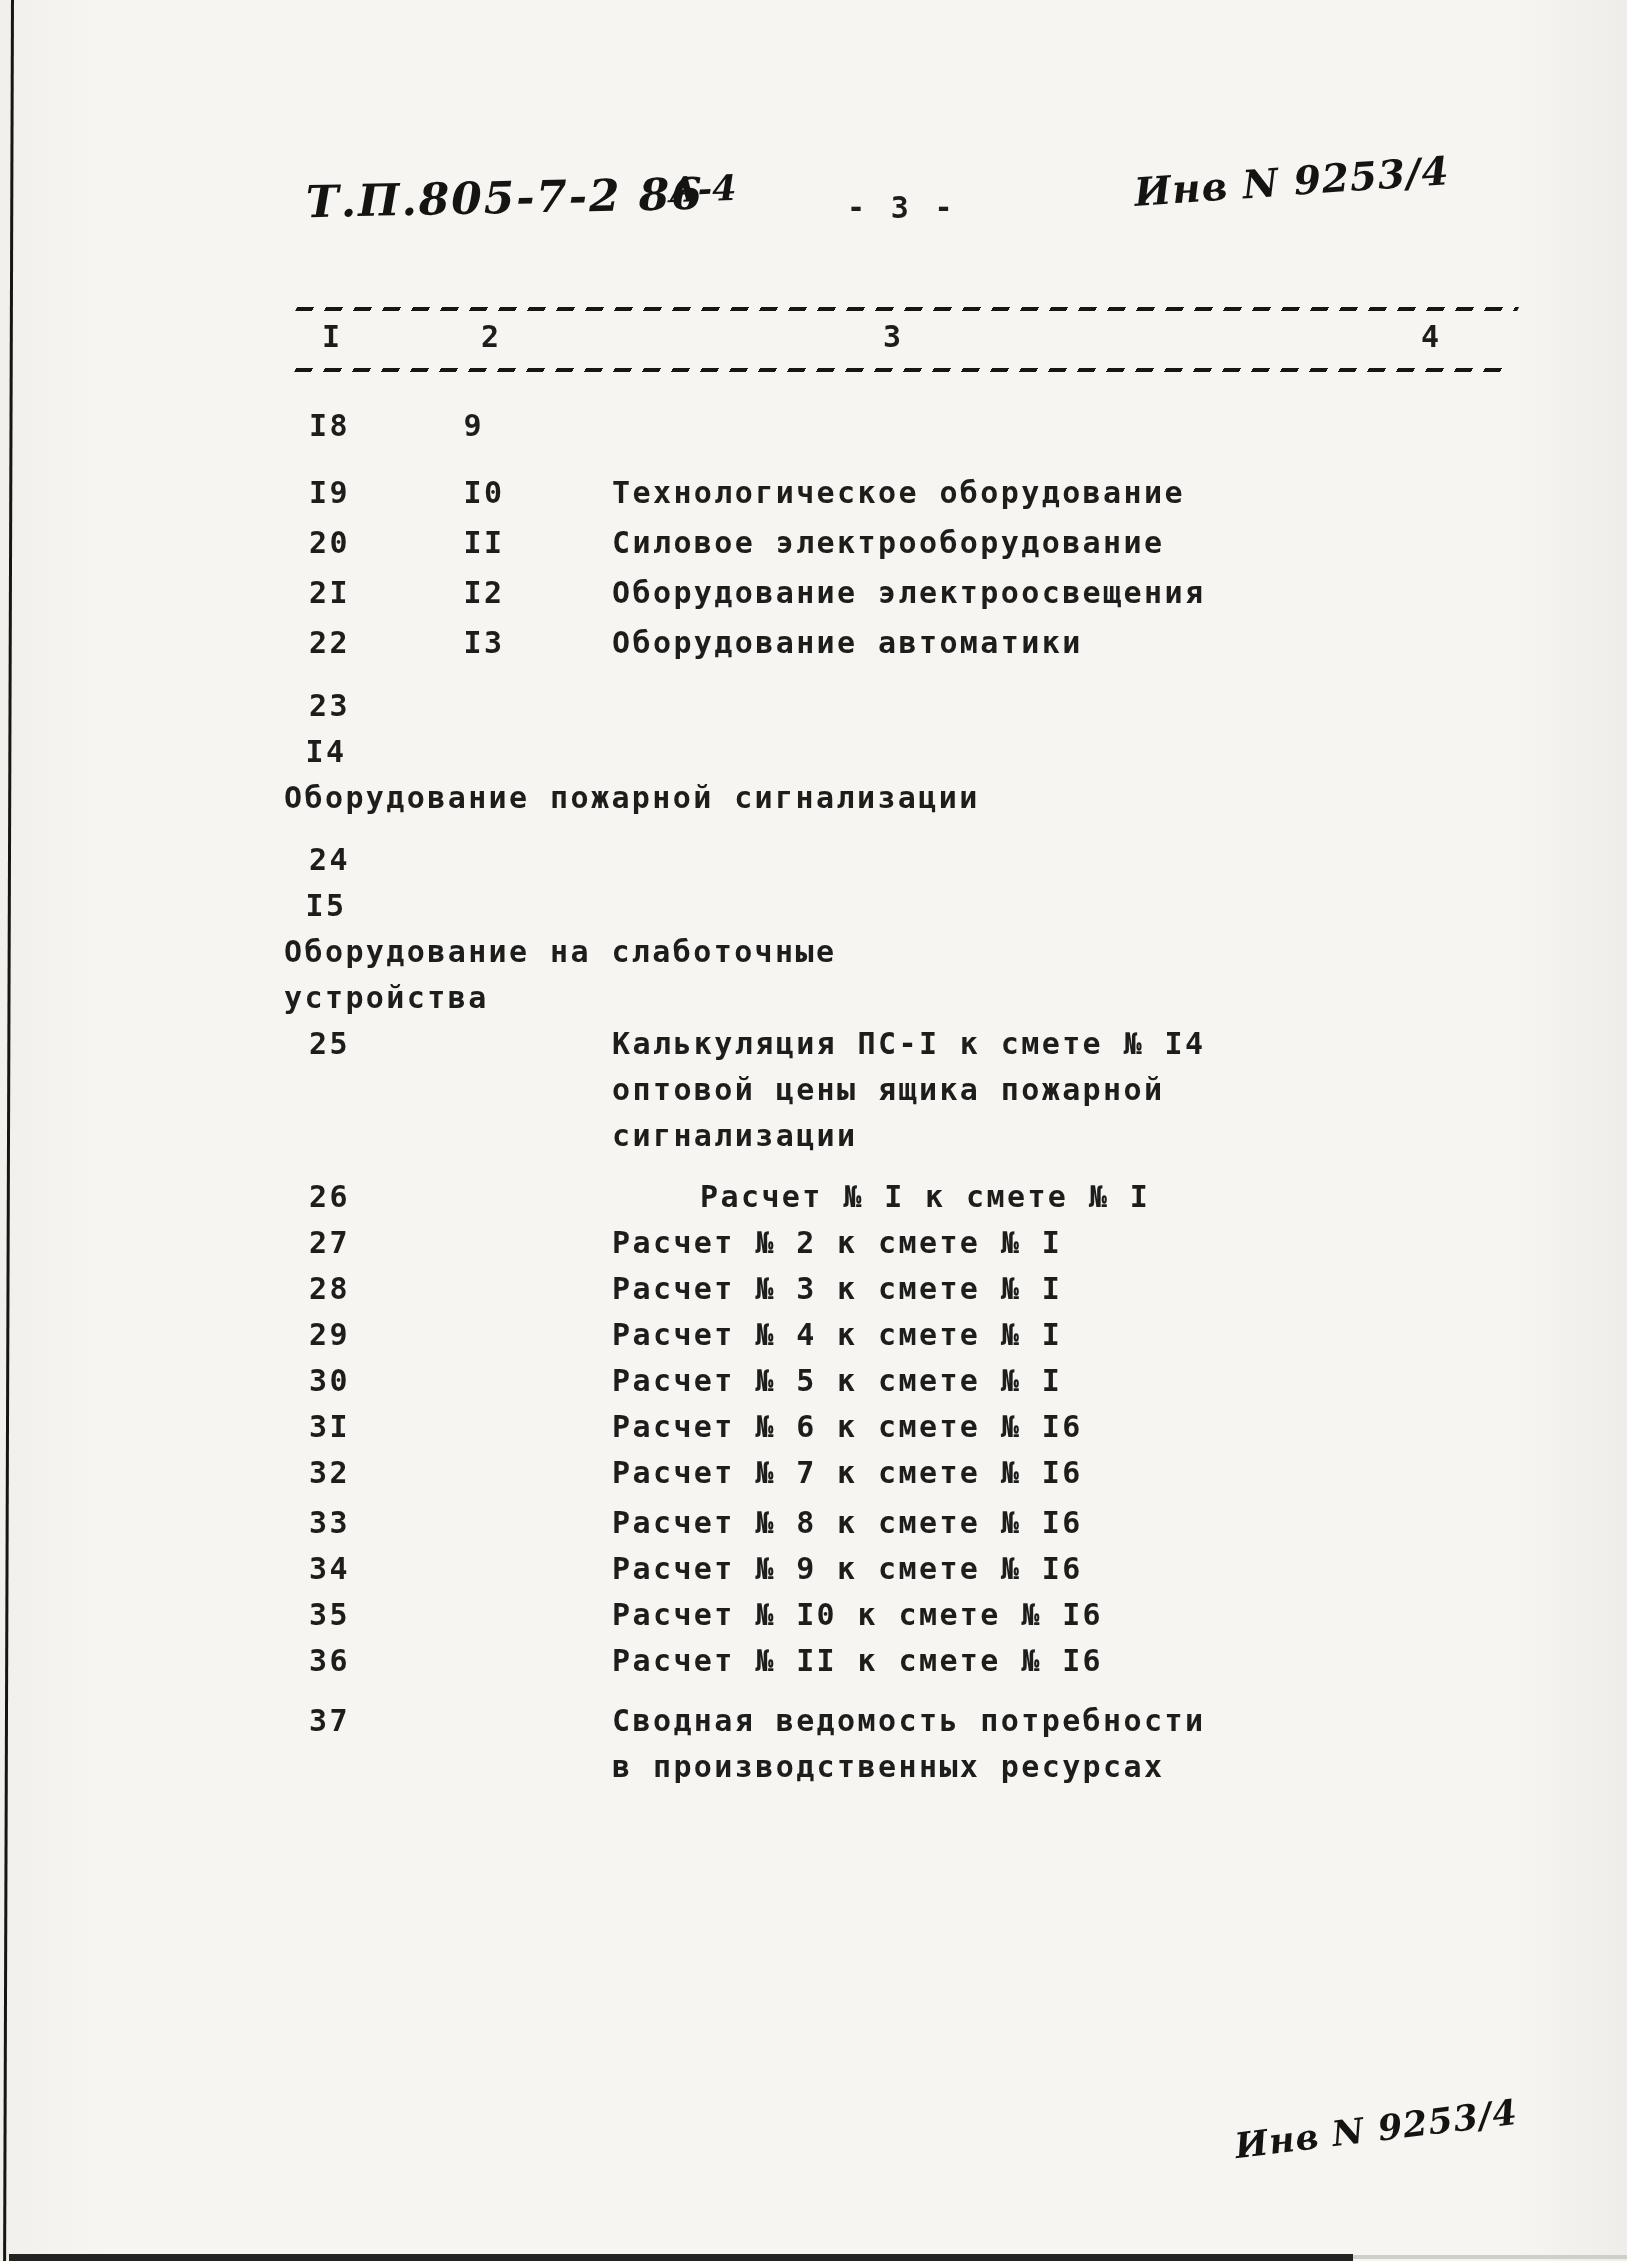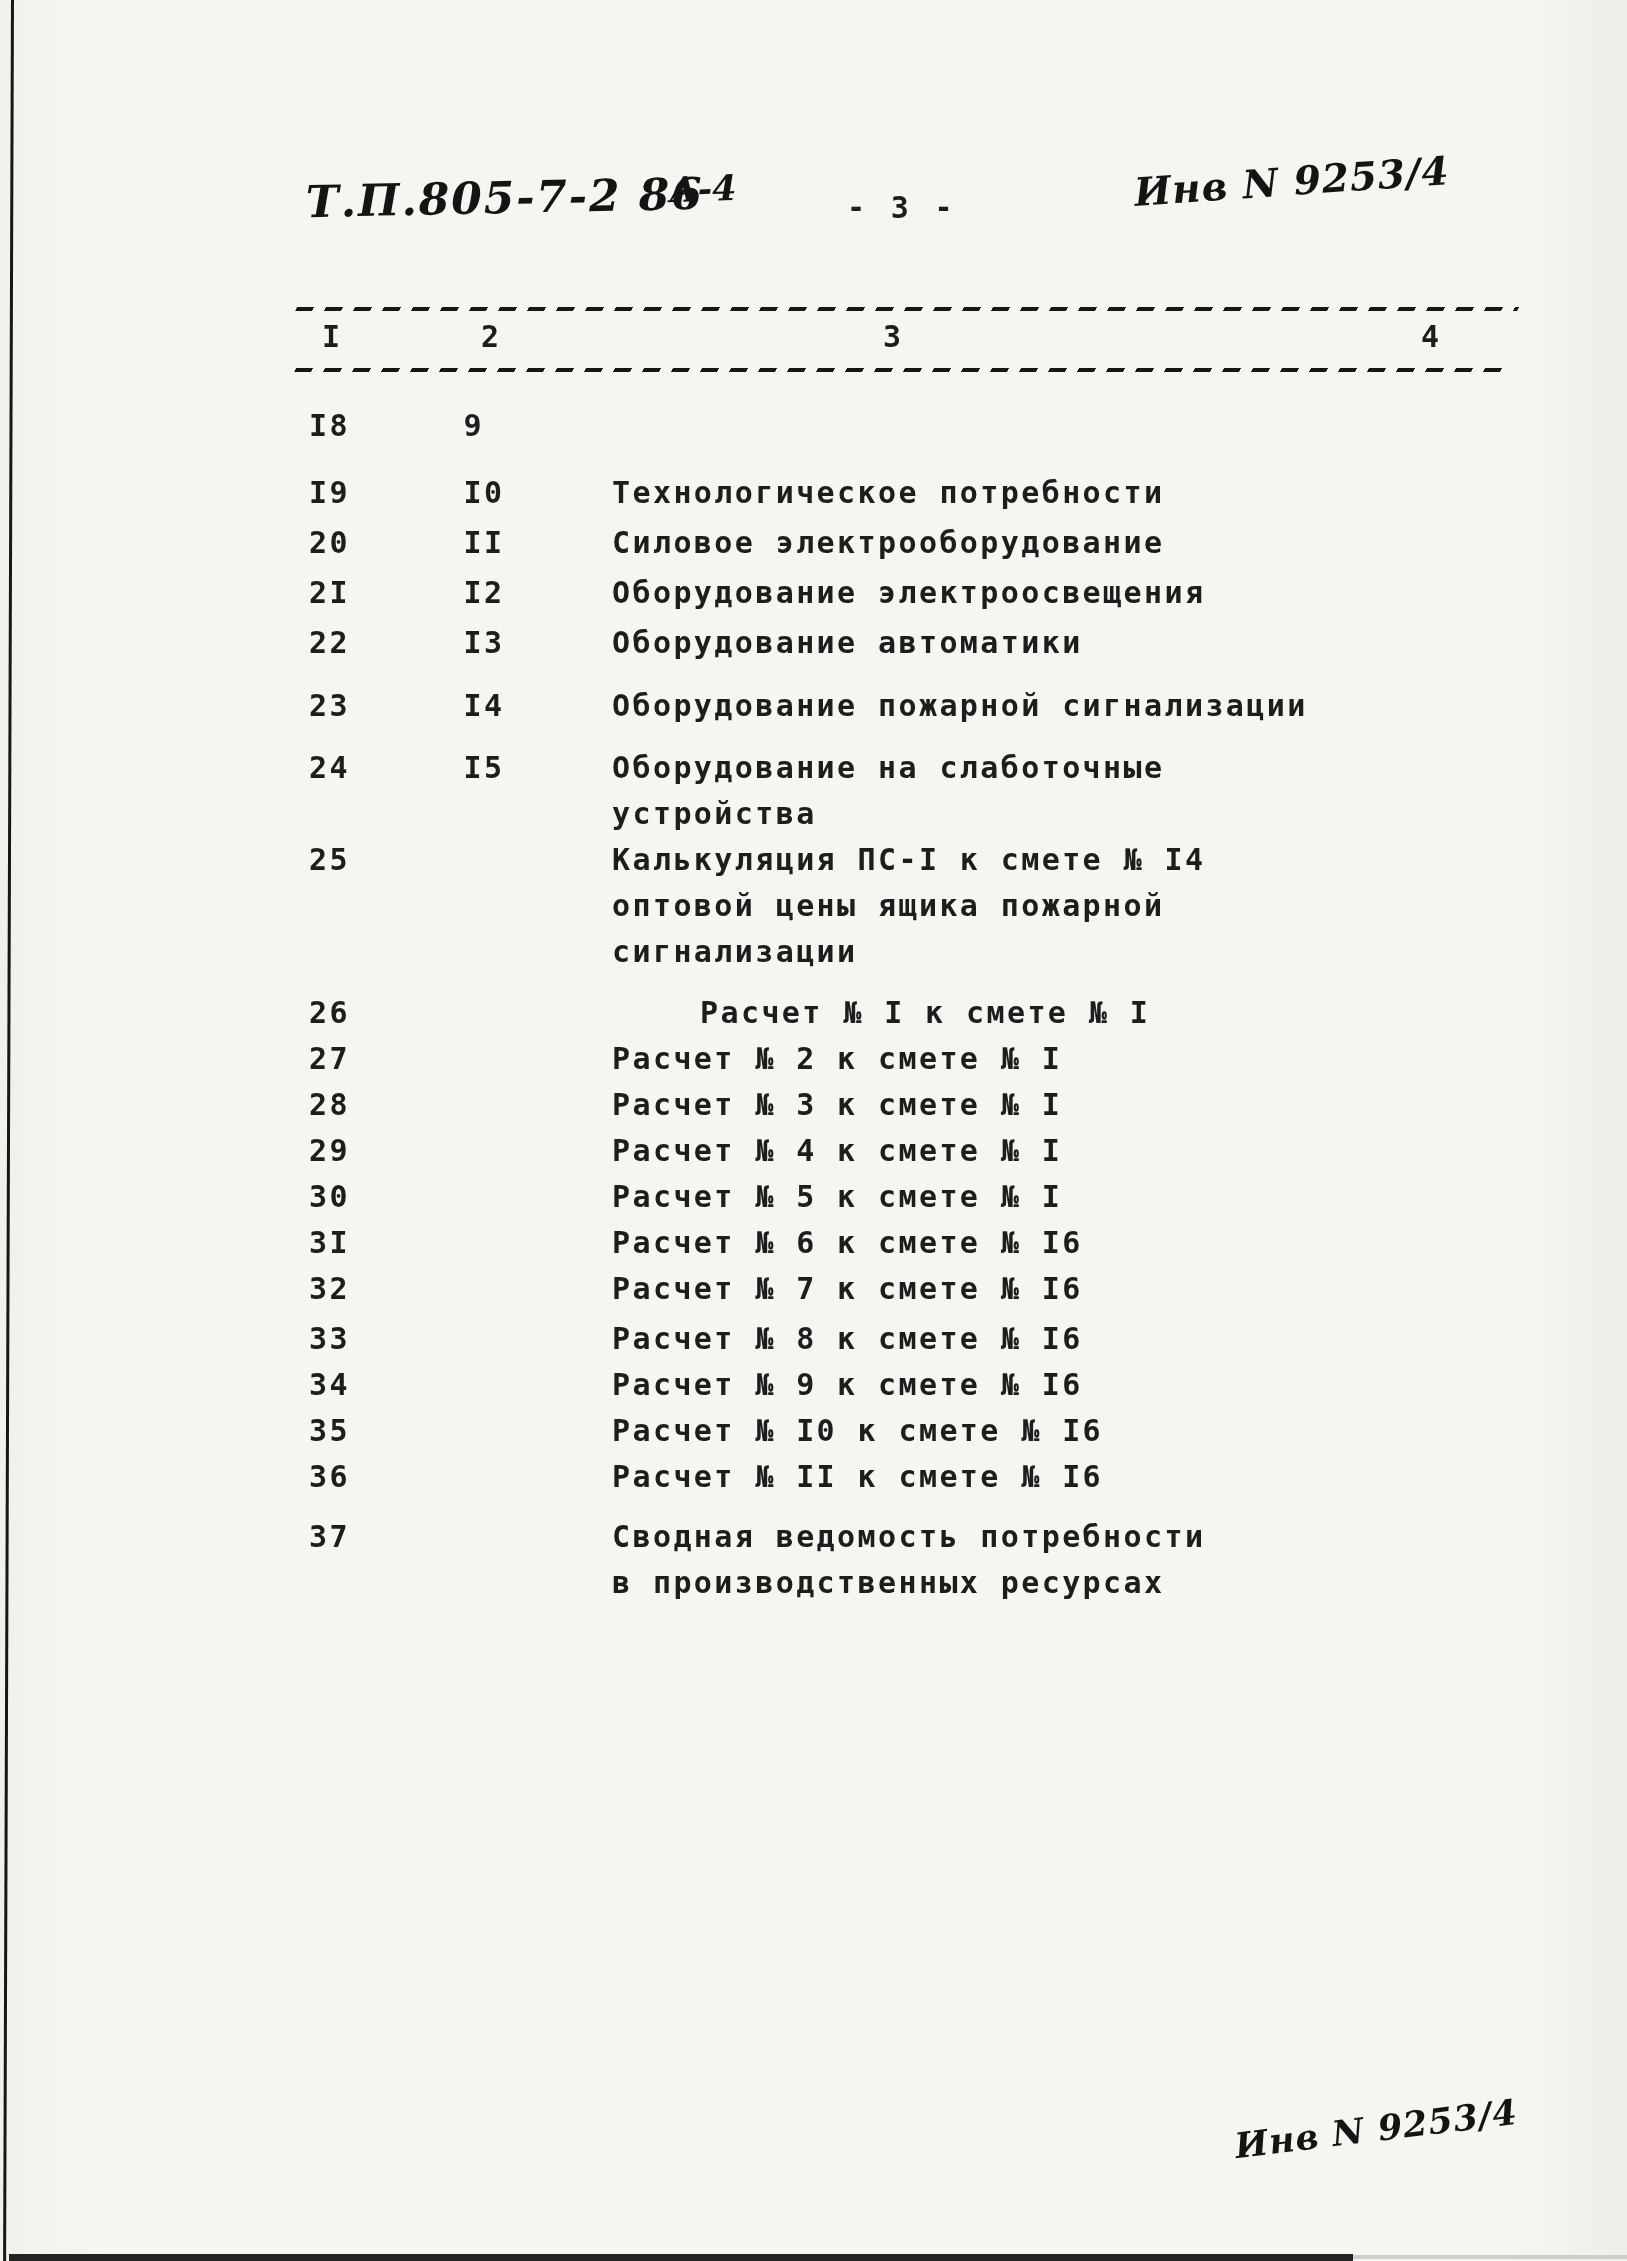--- a/index.html
+++ b/index.html
@@ -38,21 +38,21 @@
   .colheads{position:absolute;left:297px;top:319px;width:1215px;height:38px;}
   .colheads span{position:absolute;font-size:30px;font-weight:700;}
   .ch1{left:25px;} .ch2{left:184px;} .ch3{left:586px;} .ch4{left:1124px;}
 
   .rows{position:absolute;left:284px;top:403px;width:1234px;}
   .row{display:flex;align-items:flex-start;font-size:30px;font-weight:700;line-height:46px;letter-spacing:2.4px;}
   .c1{width:158px;padding-left:25px;box-sizing:border-box;flex:none;}
   .c2{width:170px;padding-left:21.5px;box-sizing:border-box;flex:none;}
   .c3{flex:1;white-space:pre-line;}
   .mt4{margin-top:4px;align-items:center;}  .mt9{margin-top:4.3px;}  .mt23{margin-top:0;}
-  .mt29{margin-top:14px;} .mt32{margin-top:15.3px;gap:44px;} .mt34{margin-top:16.3px;} .mt44{margin-top:21px;}
+  .mt29{margin-top:14px;} .mt32{margin-top:15.3px;gap:44px;} .mt34{margin-top:16.3px;flex-direction:column;} .mt44{margin-top:21px;}
 </style>
 </head>
 <body>
 
 <div class="page">
 
   <div class="scanline"></div>
   <div class="bottomstrip"></div>
   <div class="bottomstrip-tail"></div>
 
@@ -73,21 +73,21 @@
   <div class="dash dash-bottom"></div>
 
   <div class="rows">
     <div class="row">
       <div class="c1">I8</div>
       <div class="c2">9</div>
     </div>
     <div class="row mt44">
       <div class="c1">I9</div>
       <div class="c2">I0</div>
-      <div class="c3">Технологическое потребности</div>
+      <div class="c3">Технологическое оборудование</div>
     </div>
     <div class="row mt4">
       <div class="c1">20</div>
       <div class="c2">II</div>
       <div class="c3">Силовое электрооборудование</div>
     </div>
     <div class="row mt4">
       <div class="c1">2I</div>
       <div class="c2">I2</div>
       <div class="c3">Оборудование электроосвещения</div>

